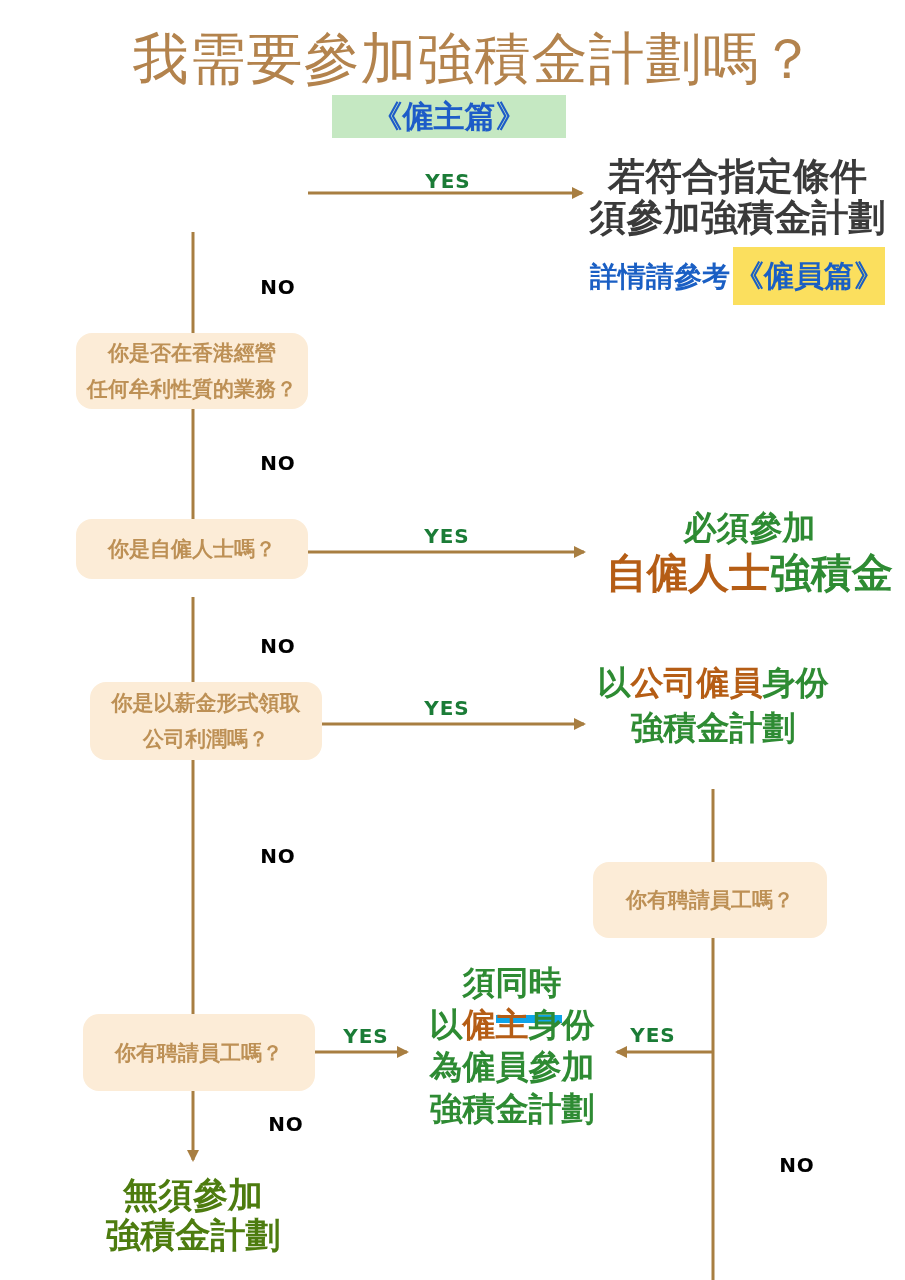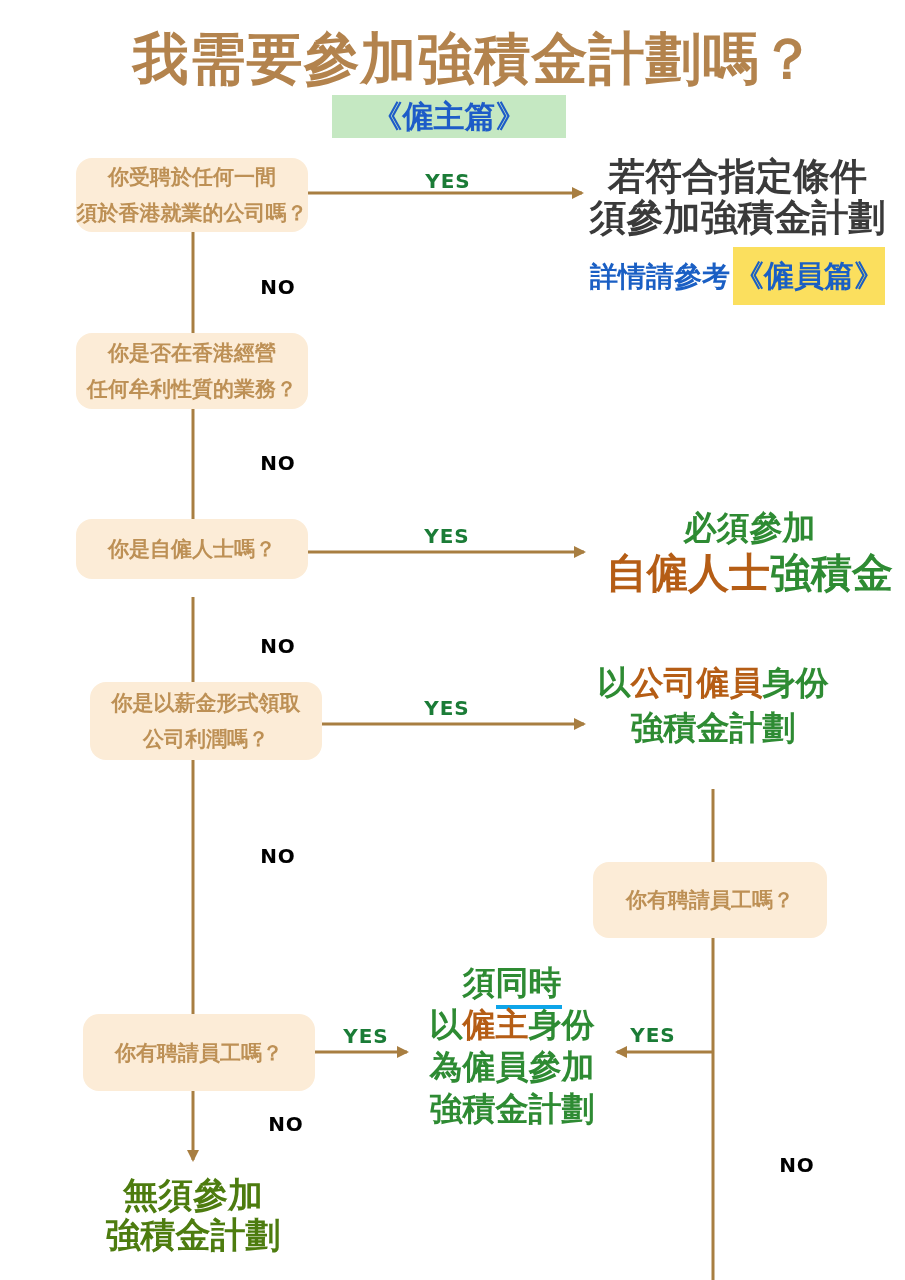--- a/index.html
+++ b/index.html
@@ -18,21 +18,21 @@
     width: 905px; height: 1280px;
     pointer-events: none;
   }
   .abs { position: absolute; }
 
   
   .page-title {
     left: 0; right: 0; top: 28px;
     text-align: center;
     font-size: 56px;
-    font-weight: bold;
+    font-weight: normal;
     color: #b3834d;
     letter-spacing: 1px;
     line-height: 62px;
     white-space: nowrap;
     padding-left: 44px;
   }
   
   .edition-badge {
     left: 332px; top: 95px;
     width: 234px; height: 43px;
@@ -97,21 +97,21 @@
   .r3 { left: 583px; top: 660px; width: 260px; }
   .r3 .ln { color: #2e8b33; font-size: 33px; line-height: 45px; }
 
   .r4 { left: 402px; top: 962px; width: 220px; }
   .r4 .ln { color: #2e8b33; font-size: 33px; line-height: 42px; }
 
   .r5 { left: 83px; top: 1175px; width: 220px; }
   .r5 .ln { color: #4d7c0f; font-size: 35px; line-height: 40px; }
 
   .accent { color: #b55d15; }
-  .u-green { border-bottom: 4px solid #0ea5e9; padding-bottom: 3px; }
+  .u-green { border-bottom: 8px solid #0ea5e9; padding-bottom: 13px; }
 </style>
 </head>
 <body>
 
 <div id="canvas">
 
   <svg id="connectors" viewBox="0 0 905 1280" xmlns="http://www.w3.org/2000/svg">
     <defs>
       <marker id="ah" markerUnits="userSpaceOnUse" markerWidth="14" markerHeight="14" refX="11" refY="7" orient="auto">
         <path d="M1,1 L13,7 L1,13 Z" fill="#a87e41"></path>
@@ -129,24 +129,20 @@
       <line x1="713" y1="938" x2="713" y2="1280"></line>
       <line x1="713" y1="1052" x2="617" y2="1052" marker-end="url(#ah)"></line>
       <line x1="315" y1="1052" x2="407" y2="1052" marker-end="url(#ah)"></line>
       <line x1="193" y1="1091" x2="193" y2="1160" marker-end="url(#ah)"></line>
     </g>
   </svg>
 
   <div class="abs page-title">我需要參加強積金計劃嗎？</div>
   <div class="abs edition-badge">《僱主篇》</div>
 
-  <div class="abs qbox q1">
-    <div>你受聘於任何一間</div>
-    <div>須於香港就業的公司嗎？</div>
-  </div>
   <div class="abs qbox q2">
     <div>你是否在香港經營</div>
     <div>任何牟利性質的業務？</div>
   </div>
   <div class="abs qbox q3">
     <div>你是自僱人士嗎？</div>
   </div>
   <div class="abs qbox q4">
     <div>你是以薪金形式領取</div>
     <div>公司利潤嗎？</div>

